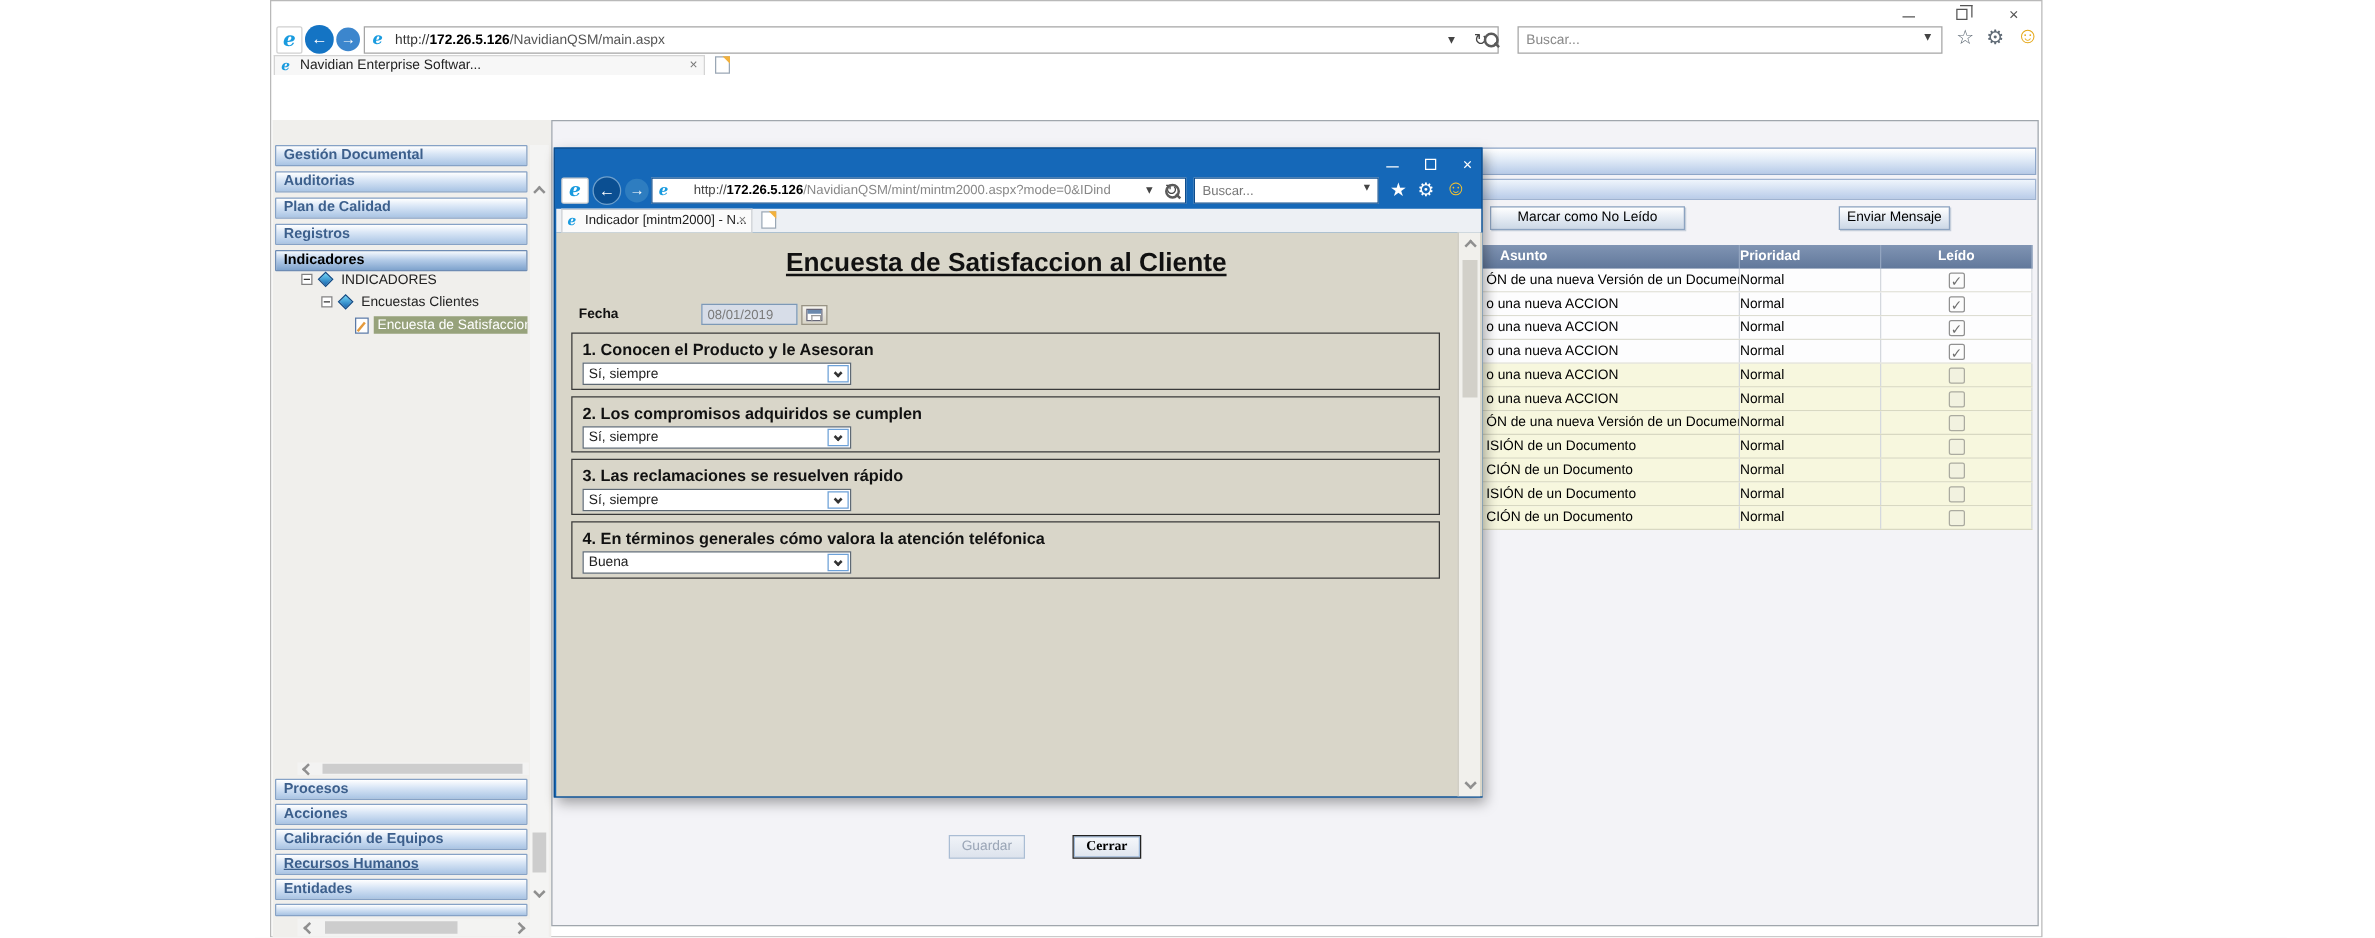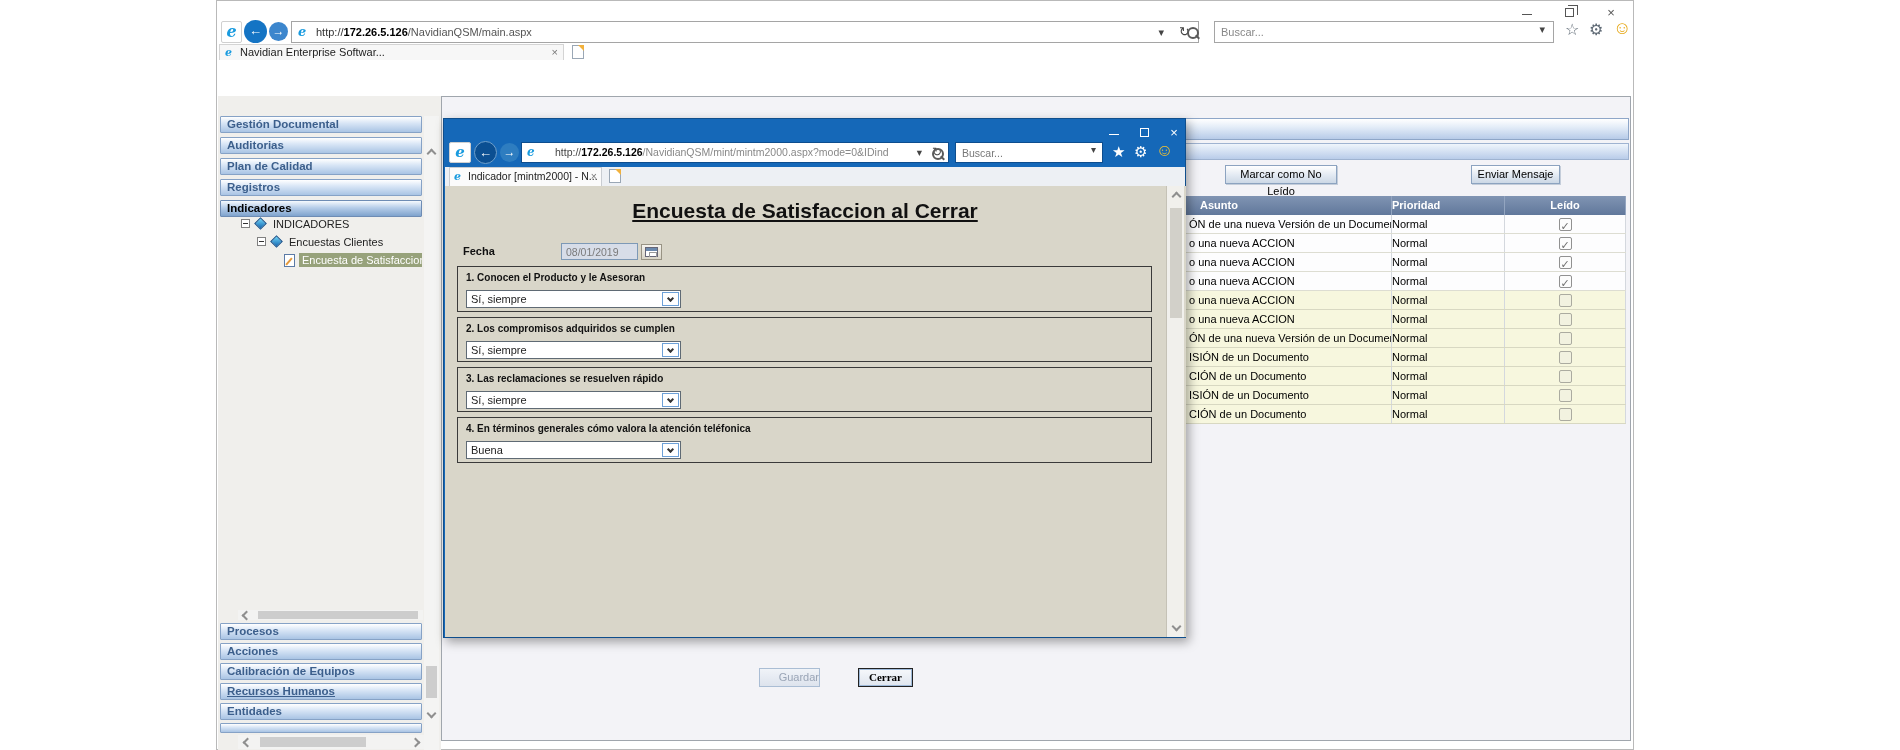--- a/index.html
+++ b/index.html
@@ -106,26 +106,26 @@
   .ptab { position:absolute; left:4px; top:0; width:153px; height:19px; background:#fbfbfb; border:1px solid #c9cdd2; border-bottom:none; font-size:10.5px; color:#222; }
   .pcontent { position:absolute; left:1px; top:67px; width:741px; height:451px; background:#d9d6c9; }
   .ptitle { position:absolute; left:10px; top:13px; width:700px; text-align:center; font-size:21px; font-weight:bold; color:#111; text-decoration:underline; }
   .plabel { font-size:11px; font-weight:bold; color:#111; }
   .dateinput { position:absolute; left:116px; top:57px; width:77px; height:17px; background:#d7dde8; border:1px solid #7d99b6; color:#7a7a7a; font-size:10.5px; padding-left:4px; font-family:"Liberation Sans",sans-serif; }
   .calbtn { position:absolute; left:196px; top:58px; width:21px; height:16px; background:linear-gradient(180deg,#f5f3ee,#d8d4c6); border:1px solid #989384; }
   .calglyph { position:absolute; left:3px; top:2px; width:13px; height:10px; background:#fff; border:1px solid #667; }
   .calglyph::before { content:""; position:absolute; left:0; top:0; width:100%; height:3px; background:#6b89ad; }
   .calglyph::after { content:""; position:absolute; left:3px; top:4px; width:6px; height:4px; border-left:1px solid #999; border-right:1px solid #999; border-top:1px solid #999; }
   .qbox { position:absolute; left:12px; width:695px; border:1px solid #3a3a3a; }
-  .qlabel { position:absolute; left:8px; top:5px; font-size:10px; font-weight:bold; color:#111; white-space:nowrap; }
+  .qlabel { position:absolute; left:8px; top:5px; font-size:13px; font-weight:bold; color:#111; white-space:nowrap; }
   .sel { position:absolute; left:8px; top:23px; width:215px; height:18px; background:#fff; border:1px solid #5f6a74; font-size:11px; color:#222; line-height:16px; padding-left:4px; }
   .sel .arrowbox { position:absolute; right:1px; top:1px; width:17px; height:14px; background:#fff; border:1px solid #6da1d8; display:flex; align-items:center; justify-content:center; }
   .sel .arrowbox .chv { width:5px; height:5px; border-color:#333; margin-top:-2px; }
   .formbtn { position:absolute; top:482px; height:19px; font-size:11px; text-align:center; line-height:17px; }
-  .btn-disabled { background:linear-gradient(180deg,#f0f3f8,#dde3ed); border:1px solid #aabdd4; color:#9aa5b6;text-align:right; }
+  .btn-disabled { background:linear-gradient(180deg,#f0f3f8,#dde3ed); border:1px solid #aabdd4; color:#9aa5b6; }
   .btn-default { background:linear-gradient(180deg,#f6f8fb,#dfe5ee); border:1px solid #222; box-shadow:inset 0 0 0 1px #9db8d8; color:#000; font-weight:bold;font-family:Liberation Serif, serif; }
   .pscroll { position:absolute; left:722px; top:67px; width:18px; height:451px; background:#f1f0ec; border-left:1px solid #c5c2b6; }
 </style>
 </head>
 <body>
 
 <div id="canvas">
 
   <div class="mwin">
 
@@ -214,21 +214,21 @@
         <span class="scroll-arrow" style="left:0; top:590px; width:15px; height:14px;">
             <span class="chv down"></span>
           </span>
       </div>
     </div>
 
     <div class="mainpanel">
       <div class="hbar1"></div>
       <div class="hbar2"></div>
 
-      <div class="panelbtn" style="left:783px; top:68px; width:112px;text-align:center;">Marcar como No Leído</div>
+      <div class="panelbtn" style="left:750px; top:68px; width:156px;text-align:center;">Marcar como No Leído</div>
       <div class="panelbtn" style="left:1029px; top:68px; width:89px;">Enviar Mensaje</div>
 
       <div class="msgtable">
         <div class="thead">
           <div class="cell c-asunto">Asunto</div>
           <div class="cell c-prio">Prioridad</div>
           <div class="cell c-leido">Leído</div>
         </div>
 
         <div class="trow">
@@ -344,21 +344,21 @@
     <div class="ptabrow">
       <div class="ptab">
         <span class="elogo abs" style="left:4px; top:2px; font-size:11px;">e</span>
         <span class="abs txt" style="left:18px; top:2px;">Indicador [mintm2000] - N...</span>
         <span class="abs" style="right:4px; top:2px; color:#777;">×</span>
       </div>
       <div class="newtab" style="left:164px; top:2px;"></div>
     </div>
 
     <div class="pcontent">
-      <div class="ptitle">Encuesta de Satisfaccion al Cerrar</div>
+      <div class="ptitle">Encuesta de Satisfaccion al Cliente</div>
 
       <span class="plabel abs" style="left:18px; top:59px;">Fecha</span>
       <input class="dateinput" type="text" disabled="" value="08/01/2019" style="">
       <div class="calbtn">
           <span class="calglyph"></span>
         </div>
 
       <div class="qbox" style="top:80px; height:46px;">
         <span class="qlabel">1. Conocen el Producto y le Asesoran</span>
         <div class="sel">

